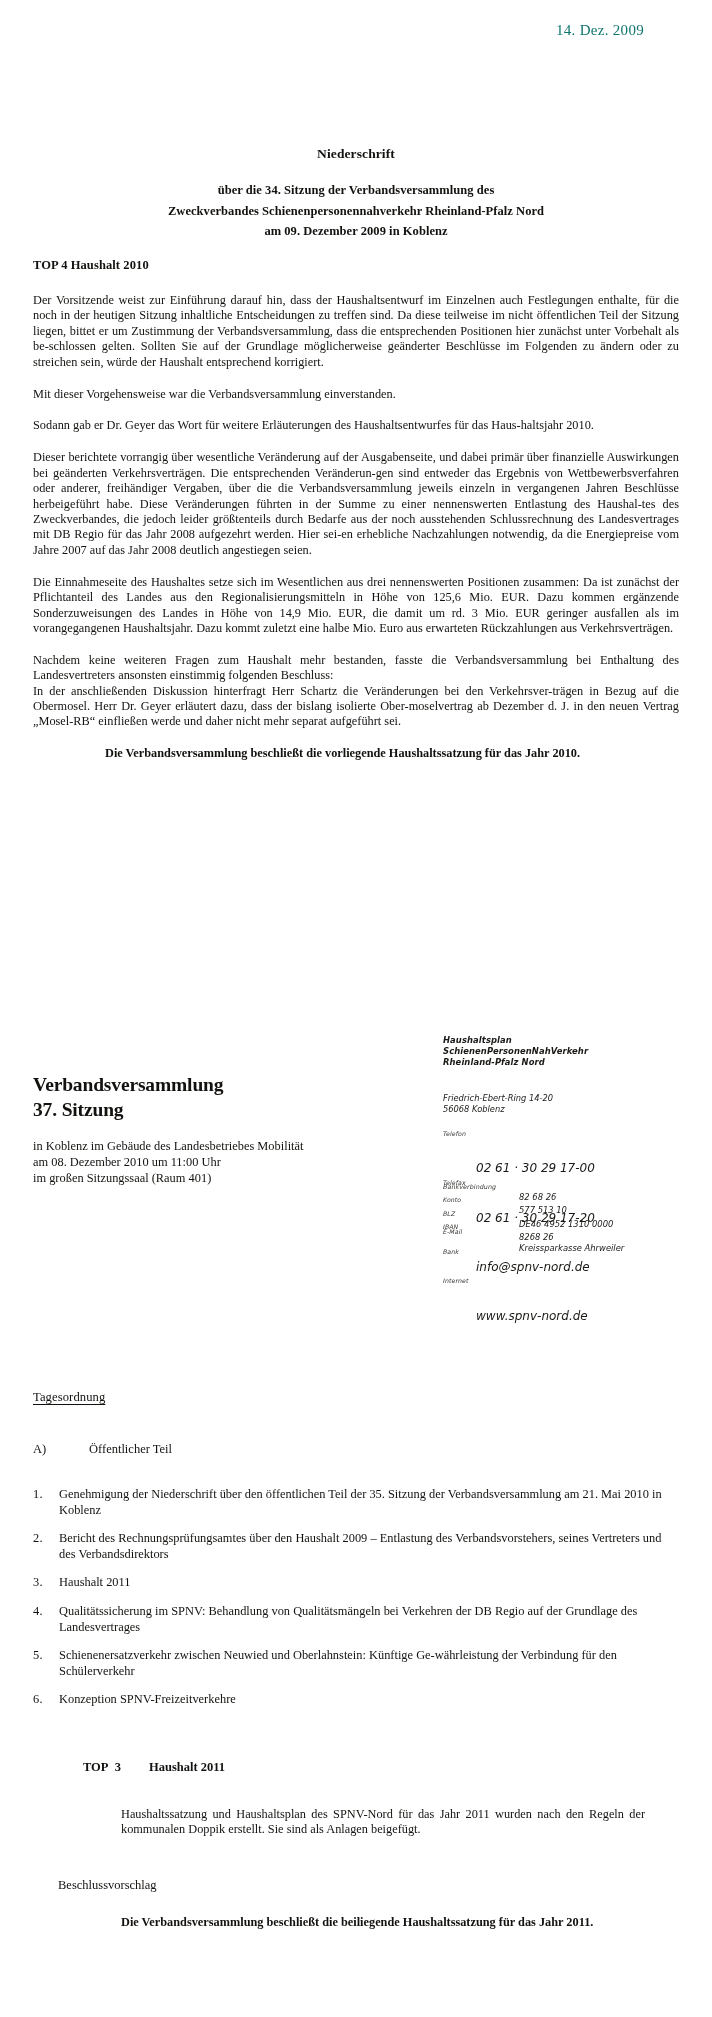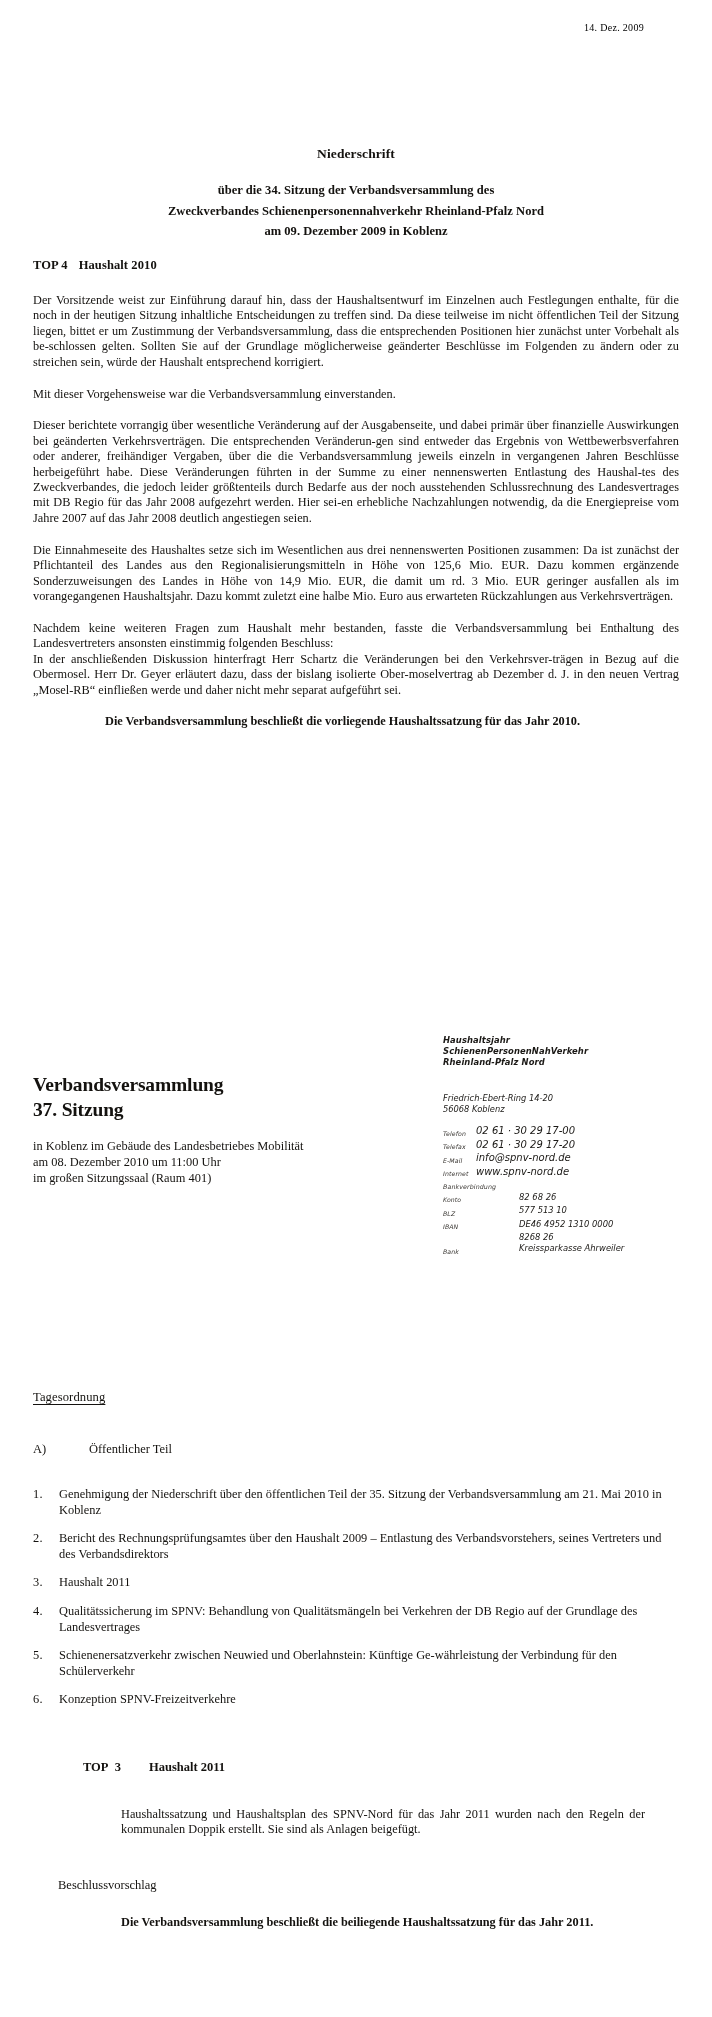--- a/index.html
+++ b/index.html
@@ -21,23 +21,23 @@
     box-sizing: border-box;
     padding: 0;
     overflow: hidden;
   }
 
   
   .topdate {
     position: absolute;
     top: 22px;
     right: 68px;
-    font-size: 10px;
+    font-size: 15px;
     letter-spacing: .3px;
-    color: #000000;
+    color: #0f766e;
     font-family: "Liberation Serif", "DejaVu Serif", serif;
   }
 
   
   .titleblock {
     position: absolute;
     top: 146px;
     left: 0;
     width: 712px;
     text-align: center;
@@ -61,21 +61,21 @@
     top: 258px;
     left: 33px;
     width: 646px;
   }
   .top-heading {
     font-size: 12.5px;
     font-weight: bold;
     margin: 0 0 20px 0;
     letter-spacing: .1px;
   }
-  .top-heading .num { padding-right: 11px; }
+  .top-heading .num { padding-right: 3px; }
   p.body {
     font-size: 12.3px;
     line-height: 15.4px;
     text-align: justify;
     margin: 0 0 16.5px 0;
     letter-spacing: .01px;
     hyphens: manual;
   }
   p.body.last { margin-bottom: 0; }
   .resolution {
@@ -125,21 +125,21 @@
   .lh-contact .row { display: flex; }
   .lh-contact .lbl {
     width: 33px;
     font-size: 6.2px;
     font-style: italic;
     color: #3a3733;
     padding-top: 2.4px;
     flex: 0 0 33px;
     letter-spacing: .1px;
   }
-  .lh-contact .val { font-size: 10px; font-style: italic; }
+  .lh-contact .val { font-size: 12px; font-style: italic; margin-top: 38px; }
 
   .lh-bank {
     position: absolute;
     top: 148px;
     left: 0;
     width: 240px;
     font-family: "DejaVu Sans", "Liberation Sans", sans-serif;
   }
   .lh-bank .caption {
     font-size: 6.3px;
@@ -268,20 +268,21 @@
     <div class="subtitle-line">am 09. Dezember 2009  in Koblenz</div>
   </div>
 
   <div class="minutes">
     <div class="top-heading">
       <span class="num"><span>TOP</span> <span>4</span></span><span>Haushalt 2010</span>
     </div>
 
     <p class="body">Der Vorsitzende weist zur Einführung darauf hin, dass der Haushaltsentwurf im Einzelnen auch Festlegungen enthalte, für die noch in der heutigen Sitzung inhaltliche Entscheidungen zu treffen sind. Da diese teilweise im nicht öffentlichen Teil der Sitzung liegen, bittet er um Zustimmung der Verbandsversammlung, dass die entsprechenden Positionen hier zunächst unter Vorbehalt als be-schlossen gelten. Sollten Sie auf der Grundlage möglicherweise geänderter Beschlüsse im Folgenden zu ändern oder zu streichen sein, würde der Haushalt entsprechend korrigiert.</p>
     <p class="body">Mit dieser Vorgehensweise war die Verbandsversammlung einverstanden.</p>
+    <p class="body">Sodann gab er Dr. Geyer das Wort für weitere Erläuterungen des Haushaltsentwurfes für das Haus-haltsjahr 2010.</p>
     <p class="body">Dieser berichtete vorrangig über wesentliche Veränderung auf der Ausgabenseite, und dabei primär über finanzielle Auswirkungen bei geänderten Verkehrsverträgen. Die entsprechenden Veränderun-gen sind entweder das Ergebnis von Wettbewerbsverfahren oder anderer, freihändiger Vergaben, über die die Verbandsversammlung jeweils einzeln in vergangenen Jahren Beschlüsse herbeigeführt habe. Diese Veränderungen führten in der Summe zu einer nennenswerten Entlastung des Haushal-tes des Zweckverbandes, die jedoch leider größtenteils durch Bedarfe aus der noch ausstehenden Schlussrechnung des Landesvertrages mit DB Regio für das Jahr 2008 aufgezehrt werden. Hier sei-en erhebliche Nachzahlungen notwendig, da die Energiepreise vom Jahre 2007 auf das Jahr 2008 deutlich angestiegen seien.</p>
     <p class="body">Die Einnahmeseite des Haushaltes setze sich im Wesentlichen aus drei nennenswerten Positionen zusammen: Da ist zunächst der Pflichtanteil des Landes aus den Regionalisierungsmitteln in Höhe von 125,6 Mio. EUR. Dazu kommen ergänzende Sonderzuweisungen des Landes in Höhe von 14,9 Mio. EUR, die damit um rd. 3 Mio. EUR geringer ausfallen als im vorangegangenen Haushaltsjahr. Dazu kommt zuletzt eine halbe Mio. Euro aus erwarteten Rückzahlungen aus Verkehrsverträgen.</p>
     <p class="body last">Nachdem keine weiteren Fragen zum Haushalt mehr bestanden, fasste die Verbandsversammlung bei Enthaltung des Landesvertreters ansonsten einstimmig folgenden Beschluss:</p>
     <p class="body">In der anschließenden Diskussion hinterfragt Herr Schartz die Veränderungen bei den Verkehrsver-trägen in Bezug auf die Obermosel. Herr Dr. Geyer erläutert dazu, dass der bislang isolierte Ober-moselvertrag ab Dezember d. J. in den neuen Vertrag „Mosel-RB“ einfließen werde und daher nicht mehr separat aufgeführt sei.</p>
 
     <div class="resolution">Die Verbandsversammlung beschließt die vorliegende Haushaltssatzung für das Jahr 2010.</div>
   </div>
 
   <div class="invitation">
 
@@ -292,21 +293,21 @@
       </div>
       <div class="inv-sub">
         <div>in Koblenz im Gebäude des Landesbetriebes Mobilität</div>
         <div>am 08. Dezember 2010 um 11:00 Uhr</div>
         <div>im großen Sitzungssaal (Raum 401)</div>
       </div>
     </div>
 
     <div class="lh-right">
       <div class="lh-org">
-        <div>Haushaltsjahr</div>
+        <div>Haushaltsplan</div>
         <div>SchienenPersonenNahVerkehr</div>
         <div>Rheinland-Pfalz Nord</div>
       </div>
 
       <div class="lh-addr">
         <div>Friedrich-Ebert-Ring 14-20</div>
         <div>56068 Koblenz</div>
       </div>
 
       <div class="lh-contact">

